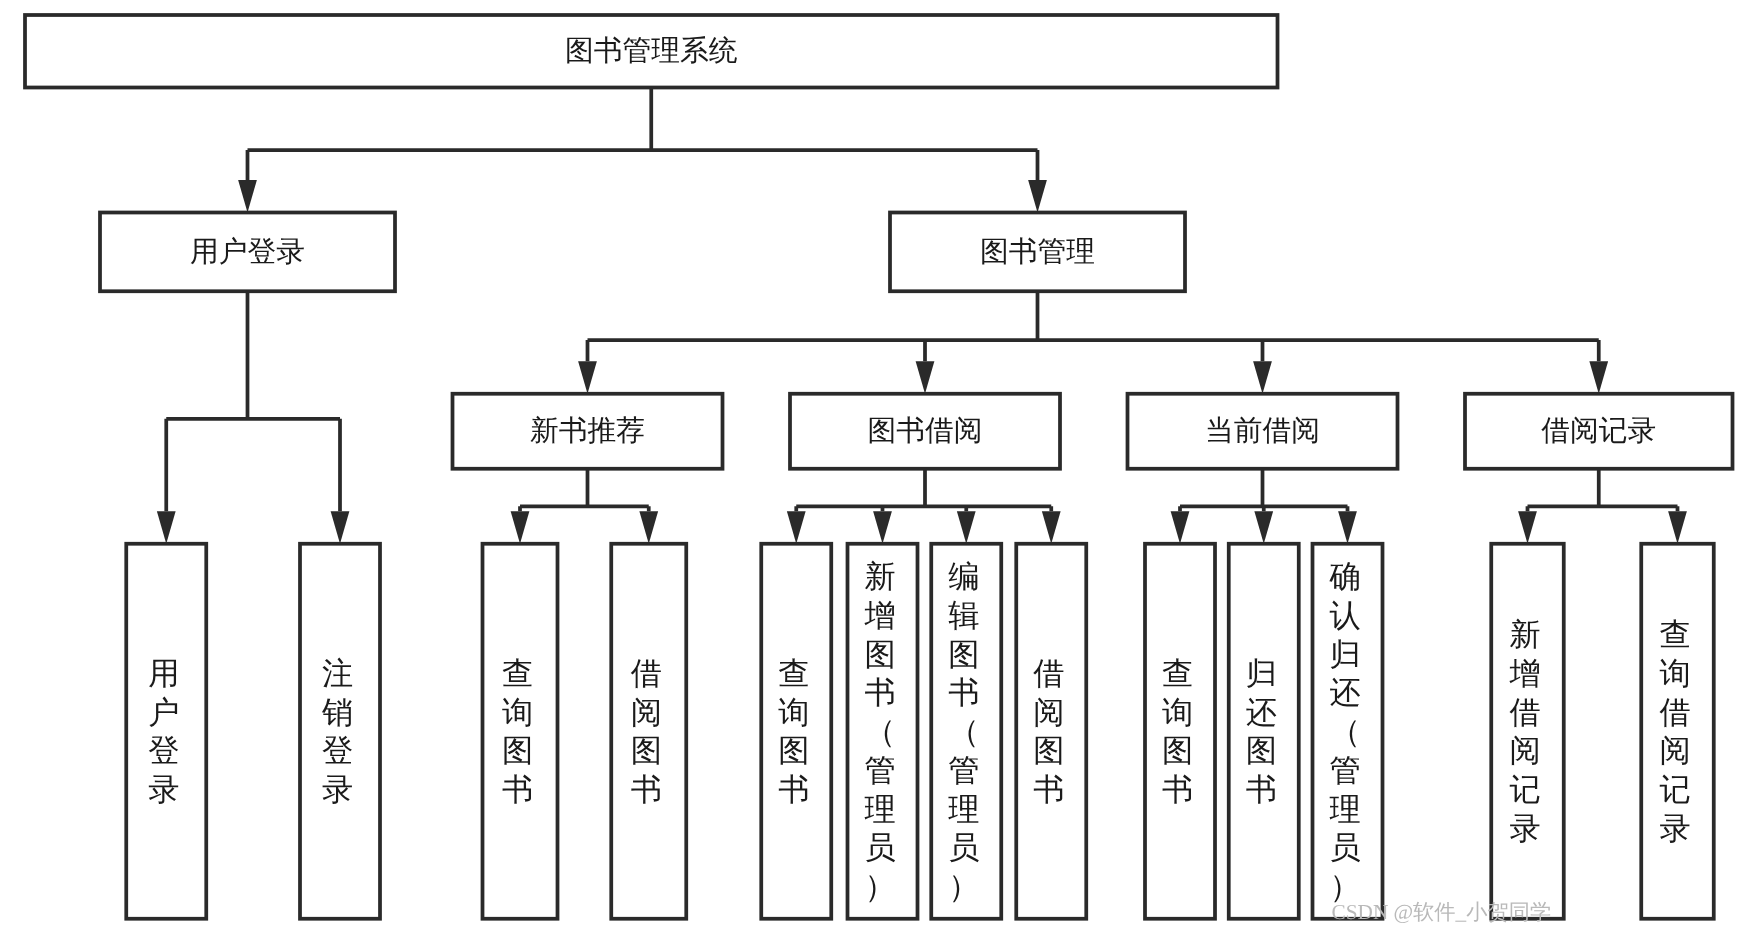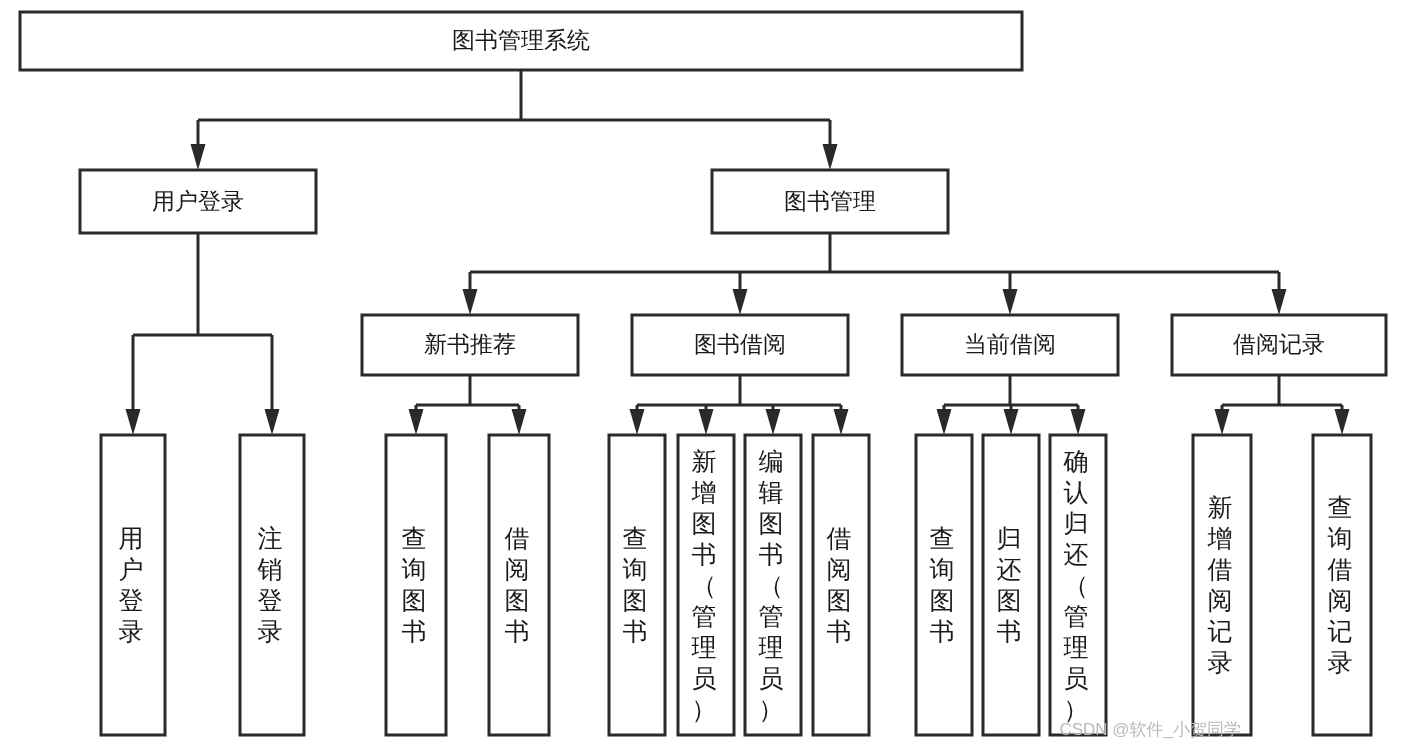--- a/index.html
+++ b/index.html
@@ -52,21 +52,21 @@
     fill: none;
   }
   .arrow-head {
     fill: #2a2a2a;
     stroke: none;
   }
   .watermark {
     position: absolute;
     right: 14px;
     bottom: 6px;
-    font-family: Liberation Sans, sans-serif;
+    font-family: Liberation Serif, serif;
     font-size: 17px;
     color: #b9b9b9;
     white-space: nowrap;
     user-select: none;
   }
 </style>
 </head>
 <body>
 
 <div id="diagram-root">

